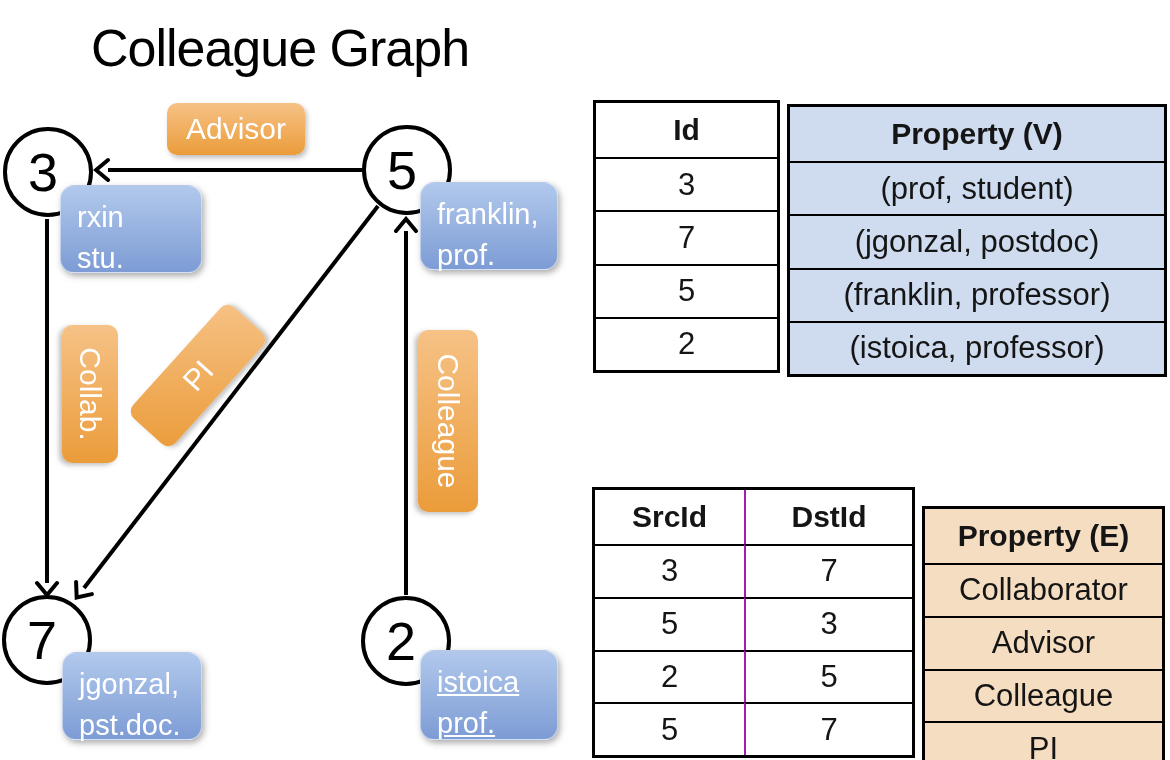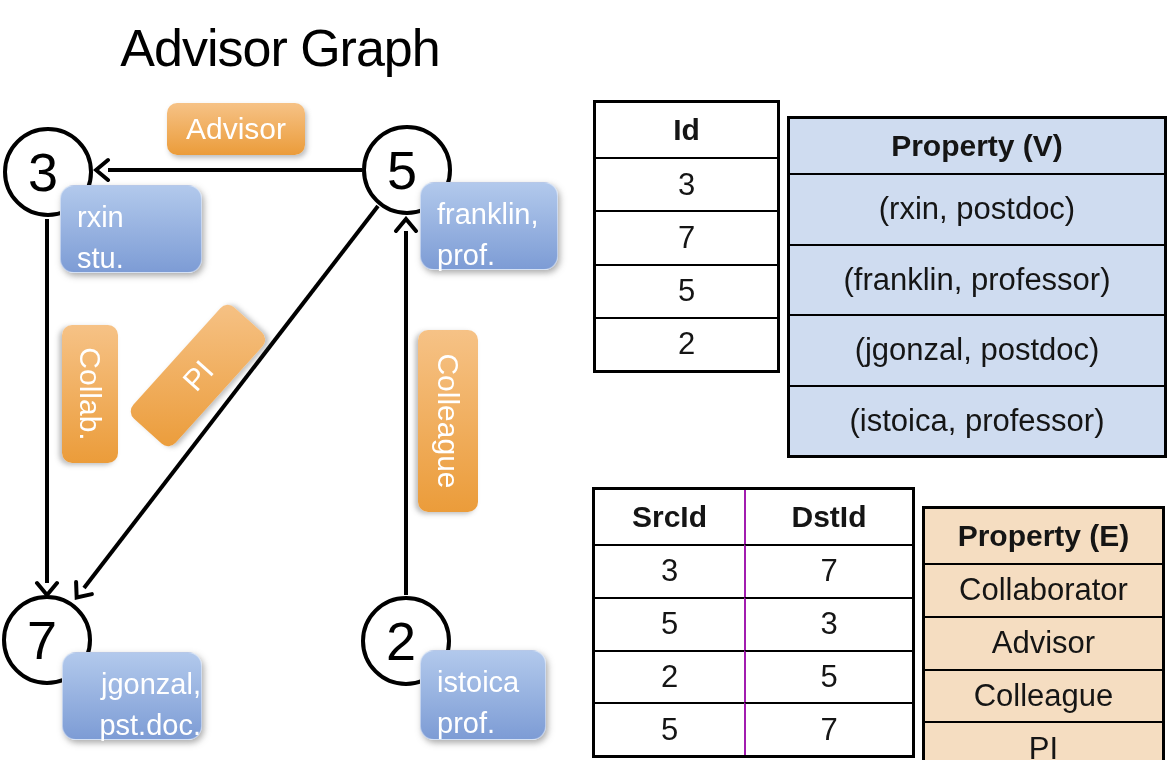--- a/index.html
+++ b/index.html
@@ -50,21 +50,21 @@
   .fill-blue { background:#cfdcf0; }
   .fill-tan  { background:#f5ddc1; }
   .rows5 { grid-template-rows:54px repeat(4, 1fr); }
   .cols2 { grid-template-columns:149px 1fr; }
 </style>
 </head>
 <body>
 
 <div class="canvas">
 
-  <div class="title" style="left:0; top:18; width:560px; top:18px;">Advisor Graph</div>
+  <div class="title" style="left:0; top:18; width:560px; top:18px;">Colleague Graph</div>
 
   <svg class="edges" width="585" height="760" viewBox="0 0 585 760">
     <defs>
       <marker id="arrow" viewBox="0 0 18 26" refX="3" refY="13" markerWidth="18" markerHeight="26" markerUnits="userSpaceOnUse" orient="auto">
         <path d="M3,3 L15,13 L3,23" fill="none" stroke="#000" stroke-width="4" stroke-linecap="round"></path>
       </marker>
     </defs>
     <line x1="362" y1="170" x2="108" y2="170" stroke="#000" stroke-width="4" marker-end="url(#arrow)"></line>
     <line x1="47" y1="219" x2="47" y2="583" stroke="#000" stroke-width="4" marker-end="url(#arrow)"></line>
     <line x1="378" y1="206" x2="84" y2="588" stroke="#000" stroke-width="4" marker-end="url(#arrow)"></line>
@@ -85,48 +85,48 @@
   </div>
 
   <div class="vbox" style="left:60px; top:185px; width:142px; height:88px;">
     <div>rxin</div>
     <div>stu.</div>
   </div>
   <div class="vbox" style="left:420px; top:182px; width:138px; height:88px;">
     <div>franklin,</div>
     <div>prof.</div>
   </div>
-  <div class="vbox" style="left:62px; top:652px; width:140px; height:88px;text-align:right;">
+  <div class="vbox" style="left:62px; top:652px; width:140px; height:88px;">
     <div>jgonzal,</div>
     <div>pst.doc.</div>
   </div>
-  <div class="vbox" style="left:420px; top:650px; width:126px; height:90px;">
+  <div class="vbox" style="left:420px; top:650px; width:138px; height:90px;text-decoration:underline;">
     <div>istoica</div>
     <div>prof.</div>
   </div>
 
   <div class="ebox" style="left:167px; top:103px; width:138px; height:52px;">Advisor</div>
   <div class="ebox rot90" style="left:21px; top:366px; width:138px; height:56px;">Collab.</div>
   <div class="ebox rotpi" style="left:123px; top:347px; width:150px; height:57px;">PI</div>
   <div class="ebox rot90" style="left:357px; top:391px; width:182px; height:60px;">Colleague</div>
 
 
   <div class="subtable rows5" style="left:593px; top:100px; width:187px; height:273px;">
     <div class="cell hdr">Id</div>
     <div class="cell bt">3</div>
     <div class="cell bt">7</div>
     <div class="cell bt">5</div>
     <div class="cell bt">2</div>
   </div>
 
-  <div class="subtable rows5" style="left:787px; top:116px; width:380px; height:342px;">
+  <div class="subtable rows5" style="left:787px; top:104px; width:380px; height:273px;">
     <div class="cell hdr fill-blue">Property (V)</div>
-    <div class="cell bt fill-blue">(rxin, postdoc)</div>
+    <div class="cell bt fill-blue">(prof, student)</div>
+    <div class="cell bt fill-blue">(jgonzal, postdoc)</div>
     <div class="cell bt fill-blue">(franklin, professor)</div>
-    <div class="cell bt fill-blue">(jgonzal, postdoc)</div>
     <div class="cell bt fill-blue">(istoica, professor)</div>
   </div>
 
 
   <div class="subtable rows5 cols2" style="left:592px; top:487px; width:323px; height:271px;">
     <div class="cell hdr">SrcId</div>
     <div class="cell hdr bl">DstId</div>
     <div class="cell bt">3</div>
     <div class="cell bt bl">7</div>
     <div class="cell bt">5</div>

